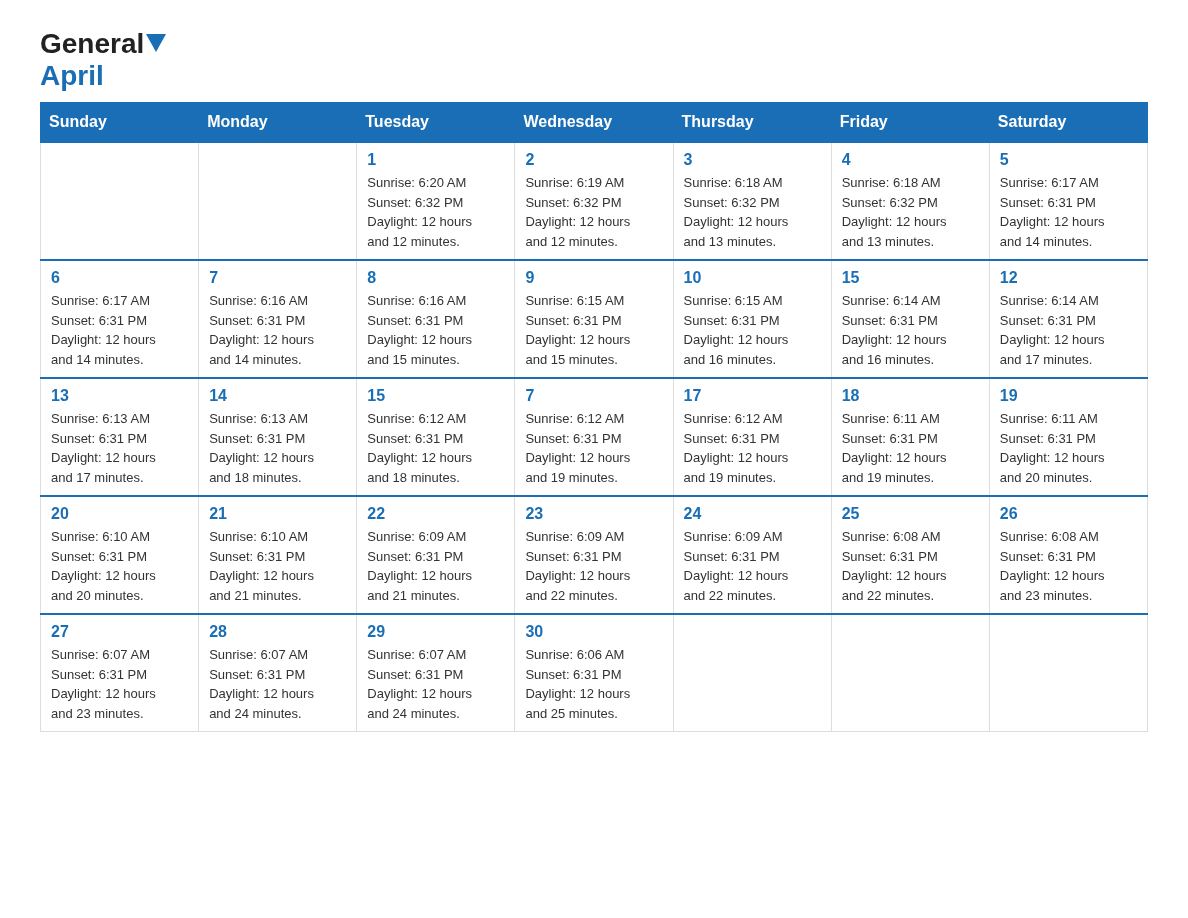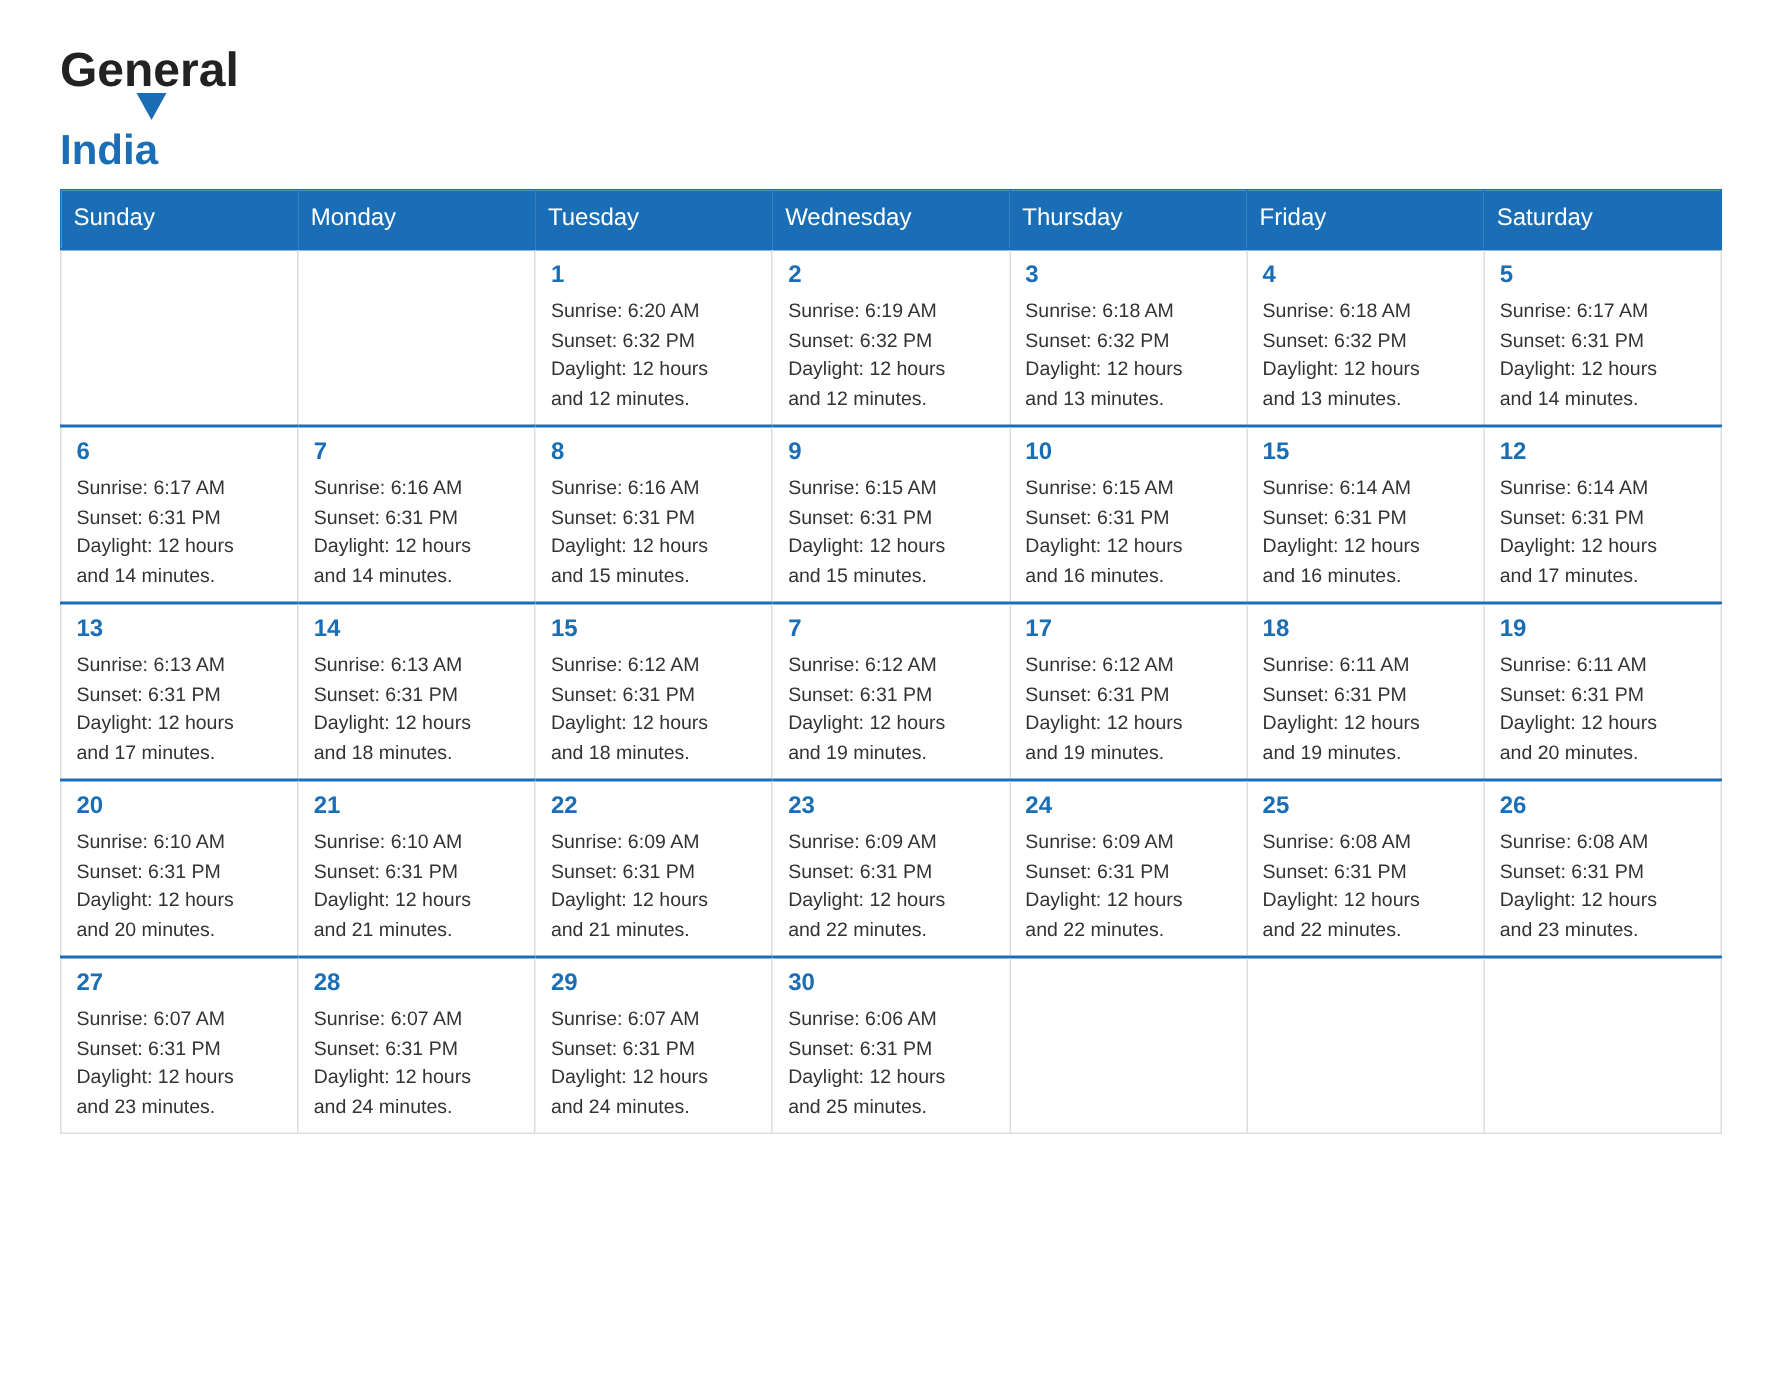--- a/index.html
+++ b/index.html
@@ -16,25 +16,24 @@
       margin-bottom: 10px;
     }
     .logo {
       display: flex;
       flex-direction: column;
       align-items: flex-start;
     }
     .logo-text {
       display: flex;
       align-items: center;
-      font-size: 32px;
+      font-size: 28px;
       font-weight: bold;
       color: #222;
       line-height: 1;
-      flex-direction: column;
     }
     .logo-general { color: #222; }
     .logo-blue { color: #1a6eb5; }
     .logo-triangle {
       width: 0;
       height: 0;
       border-left: 10px solid transparent;
       border-right: 10px solid transparent;
       border-top: 18px solid #1a6eb5;
       display: inline-block;
@@ -59,21 +58,21 @@
       width: 100%;
       border-collapse: collapse;
       margin-top: 10px;
     }
     .calendar th {
       background-color: #1a6eb5;
       color: #fff;
       padding: 10px 8px;
       text-align: left;
       font-size: 16px;
-      font-weight: normal;
+      font-weight: bold;
       border: 1px solid #1a6eb5;
     }
     .calendar td {
       border: 1px solid #ccc;
       vertical-align: top;
       padding: 8px 10px;
       width: 14.28%;
       min-height: 100px;
     }
     .day-number {
@@ -105,21 +104,21 @@
 </head>
 <body>
 
 <div class="header">
   <div class="logo">
     <div class="logo-text">
       <span class="logo-general">General</span>
       <span class="logo-triangle"></span>
     </div>
     <div style="margin-top:2px;">
-      <span class="logo-blue" style="font-size:28px;font-weight:bold;">India</span>
+      <span class="logo-blue" style="font-size:28px;font-weight:bold;">April</span>
     </div>
   </div>
   <div class="title-block">
   </div>
 </div>
 
 <table class="calendar">
   <thead>
     <tr>
     <th>Sunday</th>

